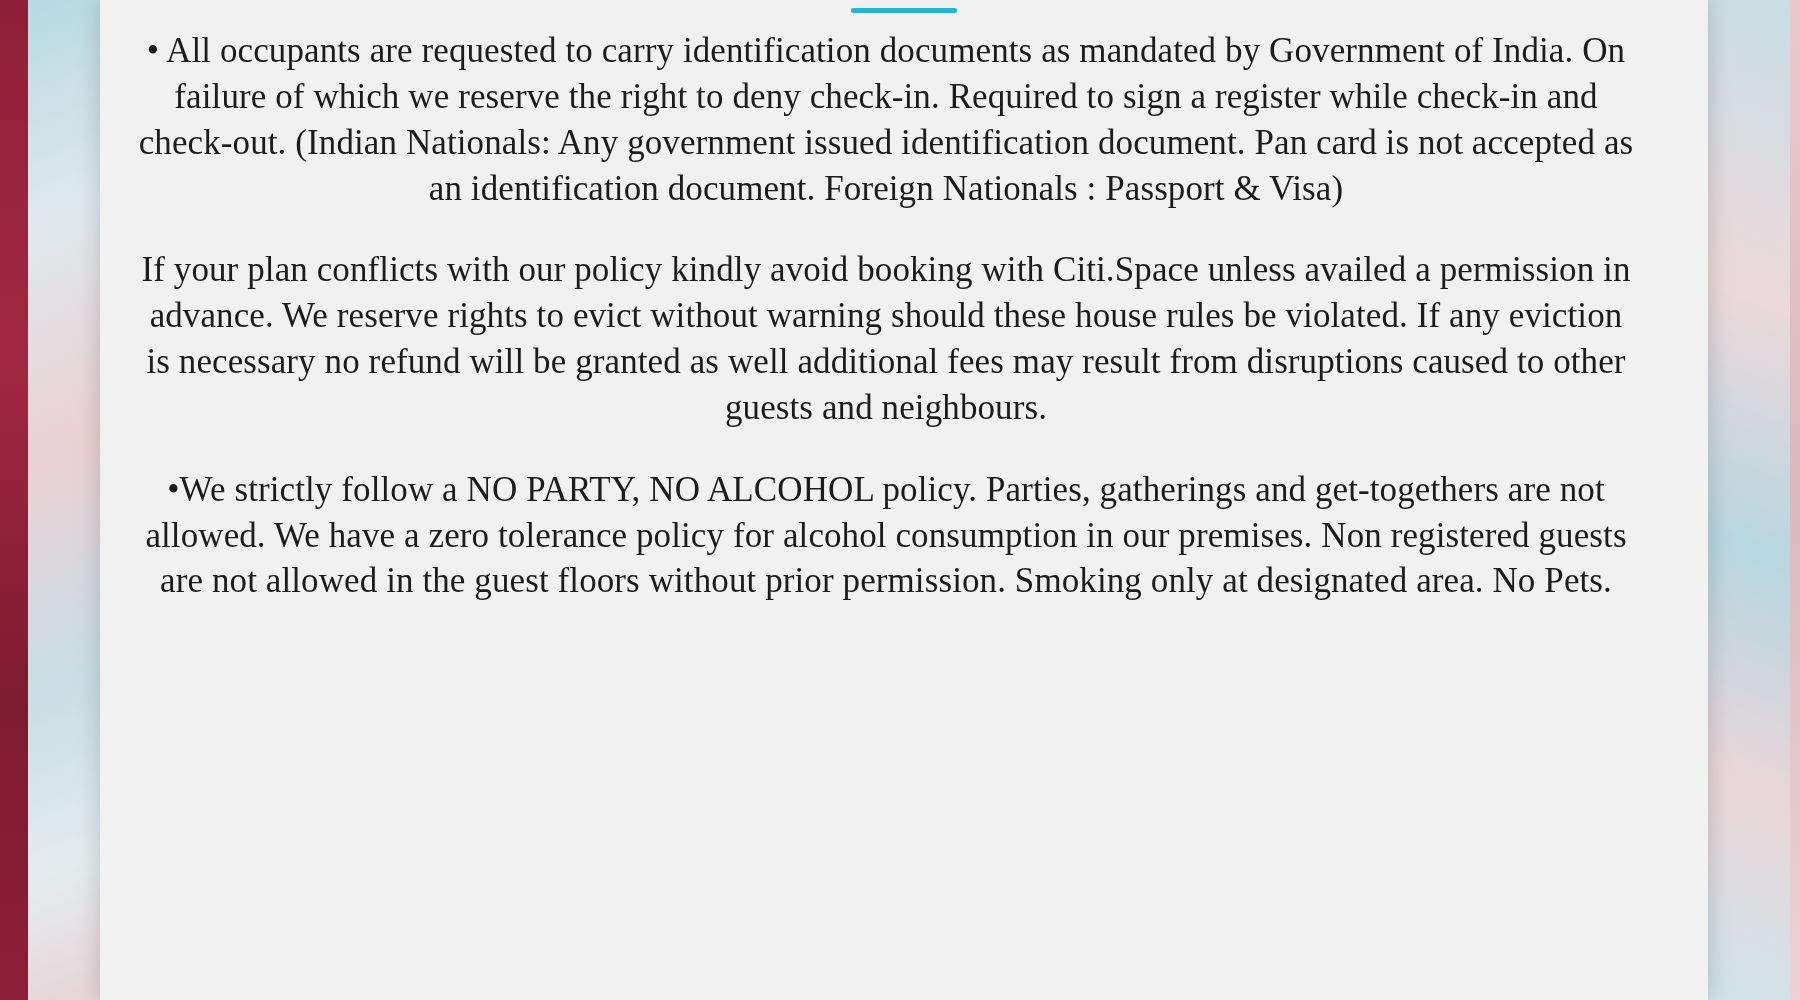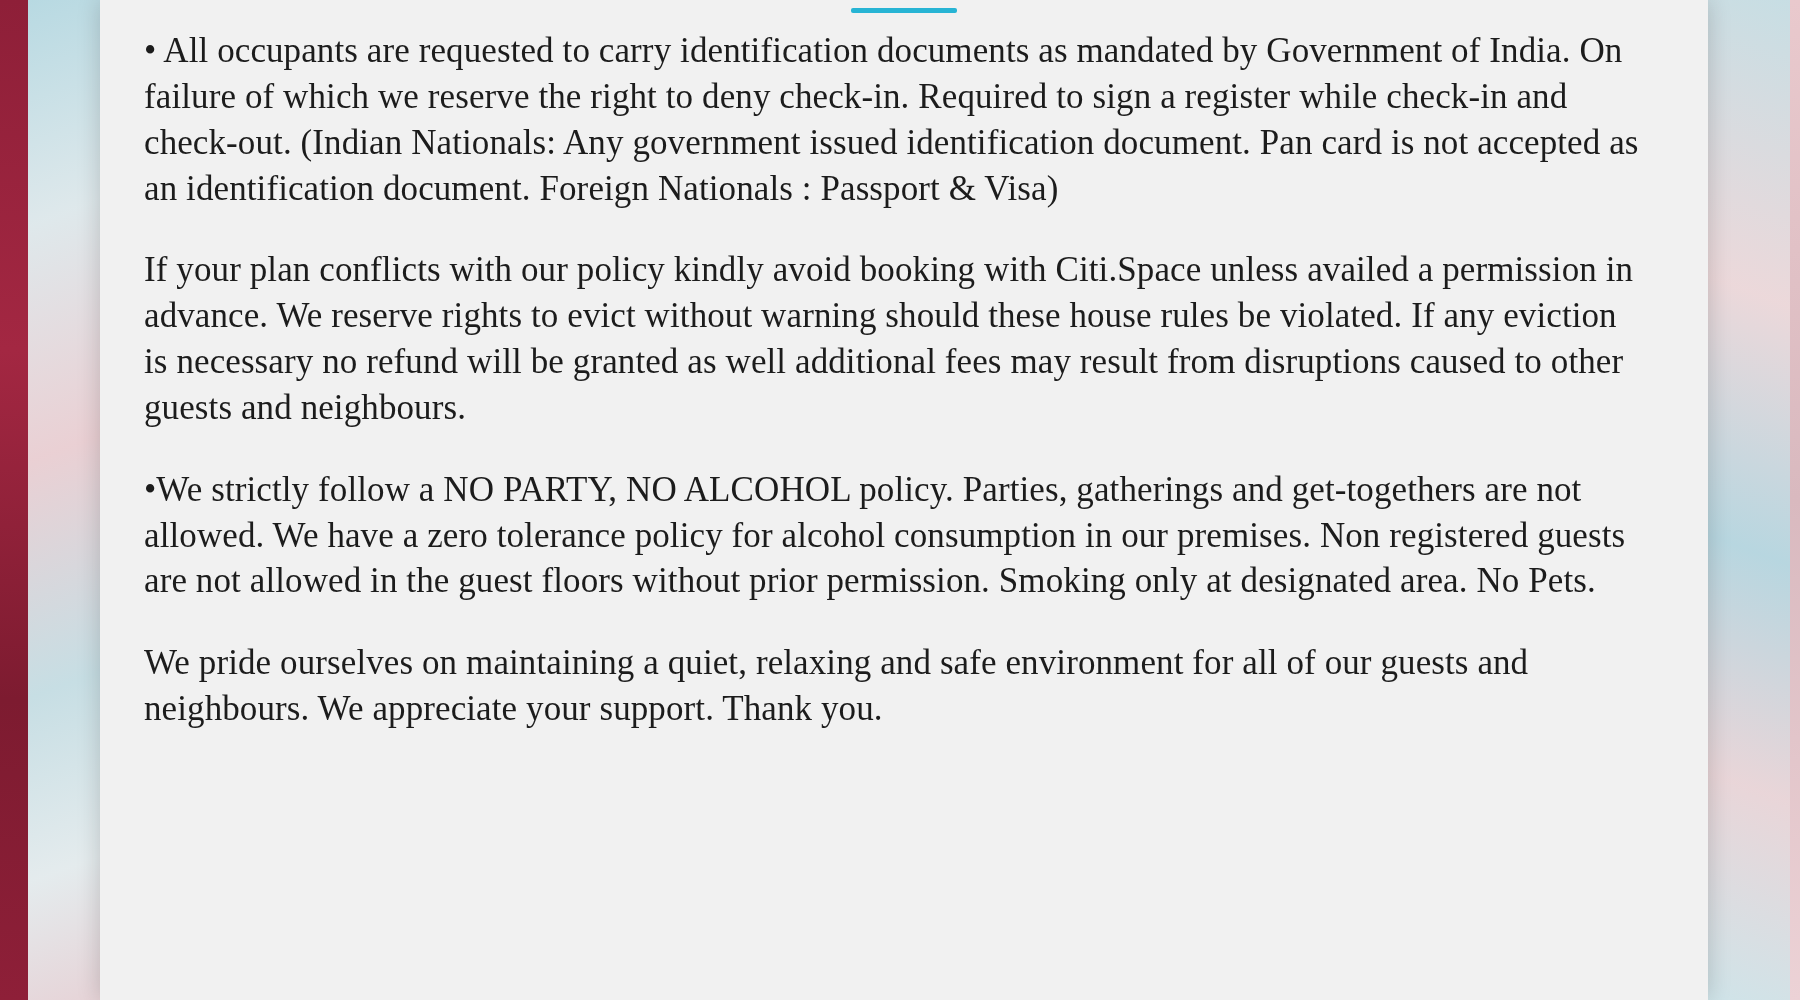--- a/index.html
+++ b/index.html
@@ -85,23 +85,24 @@
     width: 1540px;
     height: 960px;
     overflow: hidden;
   }
 
   .para {
     font-family: "Liberation Serif", "DejaVu Serif", serif;
     font-size: 35px;
     line-height: 1.31;
     color: #1c1c1c;
-    margin: 0 0 36px 8px;
+    margin: 0 0 36px 0;
     letter-spacing: 0.1px;
     max-width: 1500px;
+    text-align: center;
   }
 
   .para.last {
     margin-bottom: 0;
   }
 
   
   .clip-bottom {
     position: absolute;
     left: 0;
@@ -120,19 +121,18 @@
   <div class="bg-right-wash"></div>
   <div class="bg-right-edge"></div>
 
   <div class="sheet">
     <div class="top-rule"></div>
 
     <div class="content">
       <p class="para">• All occupants are requested to carry identification documents as mandated by Government of India. On failure of which we reserve the right to deny check-in. Required to sign a register while check-in and check-out. (Indian Nationals: Any government issued identification document. Pan card is not accepted as an identification document.  Foreign Nationals : Passport &amp; Visa)</p>
       <p class="para">If your plan conflicts with our policy kindly avoid booking with Citi.Space unless availed a permission in advance. We reserve rights to evict without warning should these house rules be violated. If any eviction is necessary no refund will be granted as well additional fees may result from disruptions caused to other guests and neighbours.</p>
       <p class="para">•We strictly follow a NO PARTY, NO ALCOHOL policy. Parties, gatherings and get-togethers are not allowed. We have a zero tolerance policy for alcohol consumption in our premises. Non registered guests are not allowed in the guest floors without prior permission. Smoking only at designated area. No Pets.</p>
-      <p class="para last">We pride ourselves on maintaining a quiet, relaxing and safe environment for all of our guests and neighbours. We appreciate your support. Thank you.</p>
     </div>
 
     <div class="clip-bottom"></div>
   </div>
 
 </div>
 
 </body></html>

